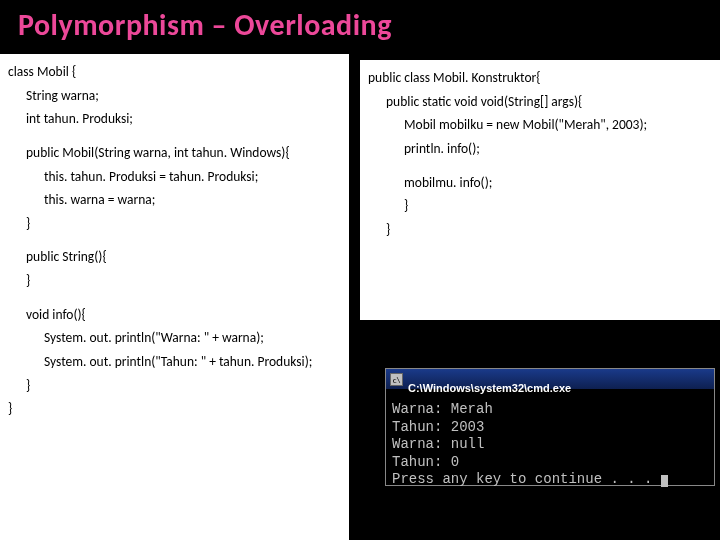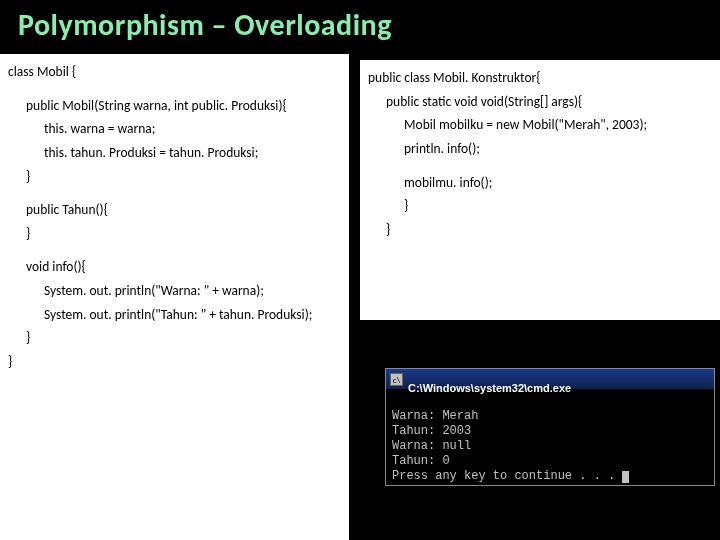--- a/index.html
+++ b/index.html
@@ -5,21 +5,21 @@
   * { margin: 0; padding: 0; box-sizing: border-box; }
   body {
     width: 720px;
     height: 540px;
     background: #000;
     font-family: Calibri, Arial, sans-serif;
     overflow: hidden;
     position: relative;
   }
   .title {
-    color: #86efac;
+    color: #ec4899;
     font-size: 30px;
     font-weight: bold;
     padding: 6px 18px 10px 18px;
     letter-spacing: 0.5px;
   }
   .panel {
     background: #fff;
     color: #000;
     position: absolute;
   }
@@ -73,50 +73,52 @@
     color: #000;
   }
   .console-title {
     color: #fff;
     font-size: 11px;
     font-family: Tahoma, sans-serif;
     font-weight: bold;
     margin-top: 17px;
   }
   .console-body {
-    padding: 20px 6px;
+    padding: 12px 6px;
     font-family: "Lucida Console", "Courier New", monospace;
-    font-size: 12px;
+    font-size: 14px;
     line-height: 1.25;
     color: #c0c0c0;
     white-space: pre;
   }
   .cursor {
     display: inline-block;
     width: 7px;
     height: 12px;
     background: #c0c0c0;
     vertical-align: text-bottom;
   }
 </style>
 </head>
 <body>
 
 <div class="title">Polymorphism – Overloading</div>
 
 <div class="panel panel-left">
   <div class="code">
     <div>class Mobil {</div>
+    <div class="ind1">String warna;</div>
+    <div class="ind1">int tahun. Produksi;</div>
     <div style="height:10px"></div>
-    <div class="ind1">public Mobil(String warna, int public. Produksi){</div>
+    <div class="ind1">public Mobil(String warna, int tahun. Windows){</div>
+    <div class="ind2">this. tahun. Produksi = tahun. Produksi;</div>
     <div class="ind2">this. warna = warna;</div>
-    <div class="ind2">this. tahun. Produksi = tahun. Produksi;</div>
     <div class="ind1">}</div>
     <div style="height:10px"></div>
-    <div class="ind1">public Tahun(){</div>
+    <div class="ind1">public String(){</div>
     <div class="ind1">}</div>
     <div style="height:10px"></div>
     <div class="ind1">void info(){</div>
     <div class="ind2">System. out. println("Warna: " + warna);</div>
     <div class="ind2">System. out. println("Tahun: " + tahun. Produksi);</div>
     <div class="ind1">}</div>
     <div>}</div>
   </div>
 </div>
 

